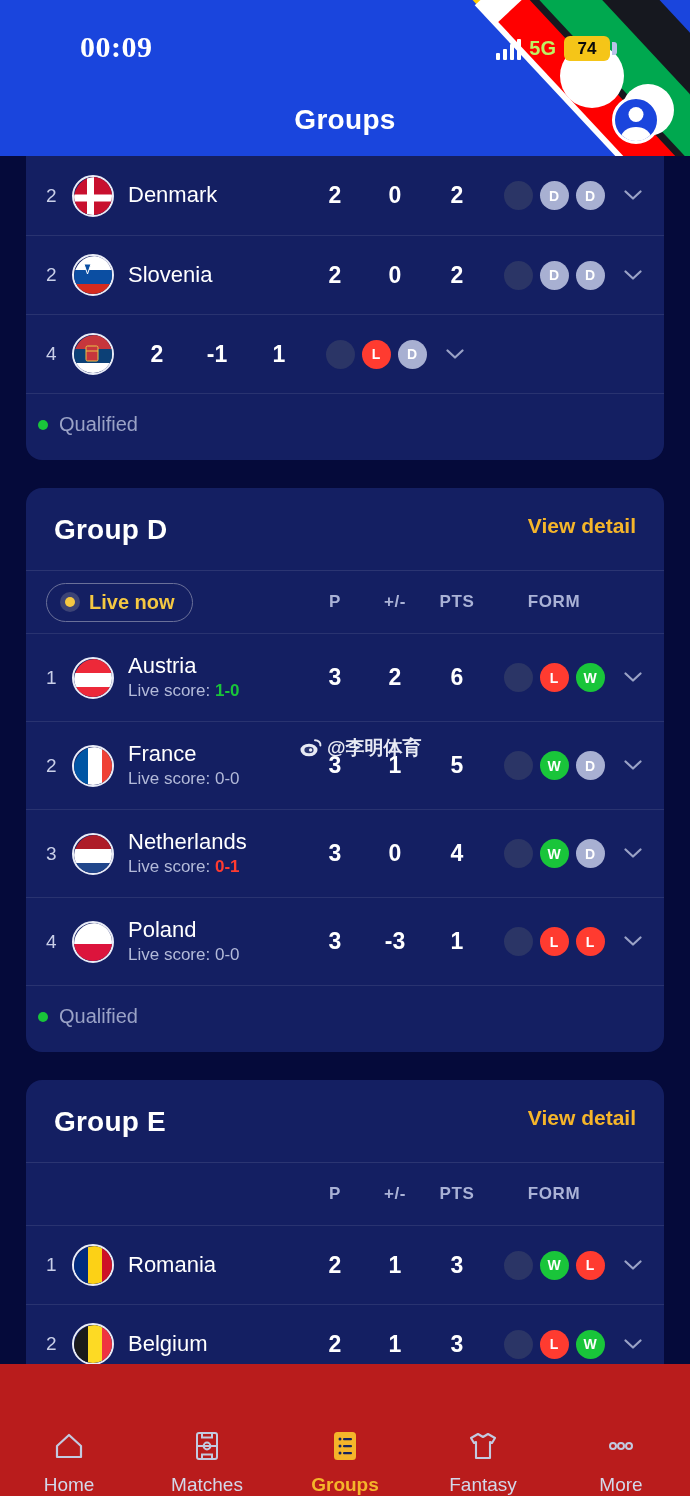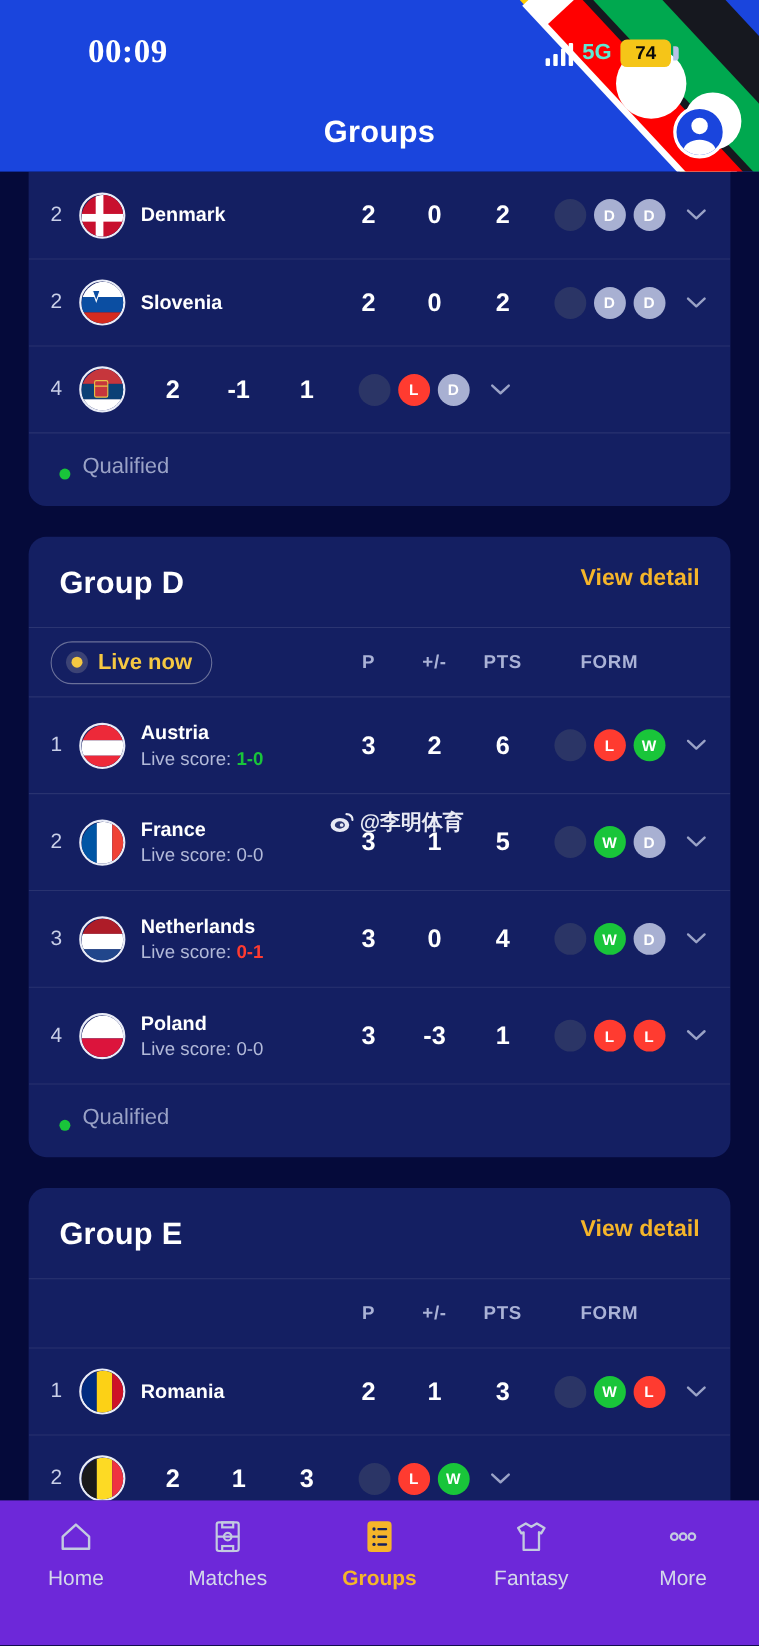--- a/index.html
+++ b/index.html
@@ -46,21 +46,21 @@
     align-items: center;
     gap: 8px;
     z-index: 3;
   }
   .sig-bars { display: flex; align-items: flex-end; gap: 3px; height: 22px; }
   .sig-bars i { display:block; width: 4px; background:#fff; border-radius:1px; }
   .sig-bars i:nth-child(1){ height: 7px; }
   .sig-bars i:nth-child(2){ height: 11px; }
   .sig-bars i:nth-child(3){ height: 16px; }
   .sig-bars i:nth-child(4){ height: 21px; }
-  .net-label { color:#5eead4; font-size: 20px; font-weight: bold; }
+  .net-label { color:#bef264; font-size: 20px; font-weight: bold; }
   .battery {
     position: relative;
     width: 46px; height: 25px;
     background: #f5c518;
     border-radius: 6px;
     display: flex; align-items: center; justify-content: center;
   }
   .battery .pct { color: #0b0b0b; font-size: 17px; font-weight: bold; }
   .battery::after {
     content:""; position:absolute; right:-7px; top:6px;
@@ -186,21 +186,21 @@
     width: 42px; height: 42px;
     border-radius: 50%;
     margin: 0 14px 0 4px;
     flex: 0 0 auto;
     overflow: hidden;
     border: 2px solid #e9ecf7;
     position: relative;
   }
 
   .team-wrap { flex: 1 1 auto; min-width: 0; }
-  .team-name { color:#fff; font-size: 18px; font-weight: bold; line-height: 1.12; white-space: nowrap; }
+  .team-name { color:#fff; font-size: 22px; font-weight: normal; line-height: 1.12; white-space: nowrap; }
   .live-score { color:#b3bad9; font-size: 17px; margin-top: 3px; white-space: nowrap; }
   .live-score .val-green { color:#19c53a; font-weight: bold; }
   .live-score .val-red { color:#ff3b30; font-weight: bold; }
   .live-score .val-plain { color:#b3bad9; }
 
   .stat { color:#ffffff; font-size: 23px; font-weight: bold; text-align:center; }
 
   .form-cell { width:132px; display:flex; align-items:center; justify-content:center; gap: 7px; }
   .badge {
     width: 29px; height: 29px; border-radius:50%;
@@ -209,22 +209,22 @@
   }
   .badge.empty { background:#2b3566; }
   .badge.W { background:#19c53a; }
   .badge.L { background:#ff3b30; }
   .badge.D { background:#a8b0d2; color:#fff; }
 
   .chev { width:26px; display:flex; align-items:center; justify-content:center; }
   .chev svg { display:block; }
 
   .legend {
-    display:flex; align-items:flex-end; gap: 11px;
-    padding: 19px 28px 24px 28px;
+    display:flex; align-items:center; gap: 11px;
+    padding: 19px 28px 24px 12px;
     border-top: 1px solid rgba(255,255,255,0.09);
   }
   .legend .ldot { width: 10px; height: 10px; border-radius:50%; background:#19c53a; }
   .legend .ltxt { color:#9aa2c6; font-size: 20px; }
 
   
   .watermark {
     position: absolute;
     left: 300px; top: 735px;
     display:flex; align-items:center; gap: 5px;
@@ -232,24 +232,24 @@
     pointer-events: none;
   }
   .watermark .wb-icon { width: 22px; height: 18px; position: relative; }
   .watermark .wb-txt { color: #e8eaf4; font-size: 19px; font-weight: bold; }
 
   
   .bottom-nav {
     position:absolute;
     left:0; bottom:0;
     width: 690px; height: 132px;
-    background: #6d28d9;
+    background: #b91c1c;
     z-index: 40;
     display:flex;
-    align-items: flex-start;
+    align-items: flex-end;
     padding-top: 14px;
   }
   .nav-item { flex: 1 1 0; display:flex; flex-direction:column; align-items:center; gap: 9px; }
   .nav-icon { width: 38px; height: 38px; display:flex; align-items:center; justify-content:center; }
   .nav-label { color:#d3d8ea; font-size: 19px; }
   .nav-item.active .nav-label { color:#f5b52a; font-weight: bold; }
   .home-indicator {
     position:absolute; left:50%; transform:translateX(-50%);
     bottom: 18px; width: 246px; height: 9px;
     background:#fff; border-radius: 6px;
@@ -584,20 +584,21 @@
                   <clipPath id="c_belgium-flag">
                     <circle cx="21" cy="21" r="21"></circle>
                   </clipPath>
                 </defs>
                 <g clip-path="url(#c_belgium-flag)">
                   <rect width="14" height="42" fill="#1a1a1a"></rect>
                   <rect x="14" width="14" height="42" fill="#fdda24"></rect>
                   <rect x="28" width="14" height="42" fill="#ef3340"></rect>
                 </g>
               </svg></span>
+            <span class="team-wrap"><span class="team-name">Belgium</span></span>
             <span class="stat c-p">2</span>
             <span class="stat c-gd">1</span>
             <span class="stat c-pts">3</span>
             <span class="form-cell">
               <span class="badge empty"></span>
               <span class="badge L">L</span>
               <span class="badge W">W</span>
             </span>
             <span class="chev">
               <svg width="18" height="11" viewBox="0 0 18 11">

